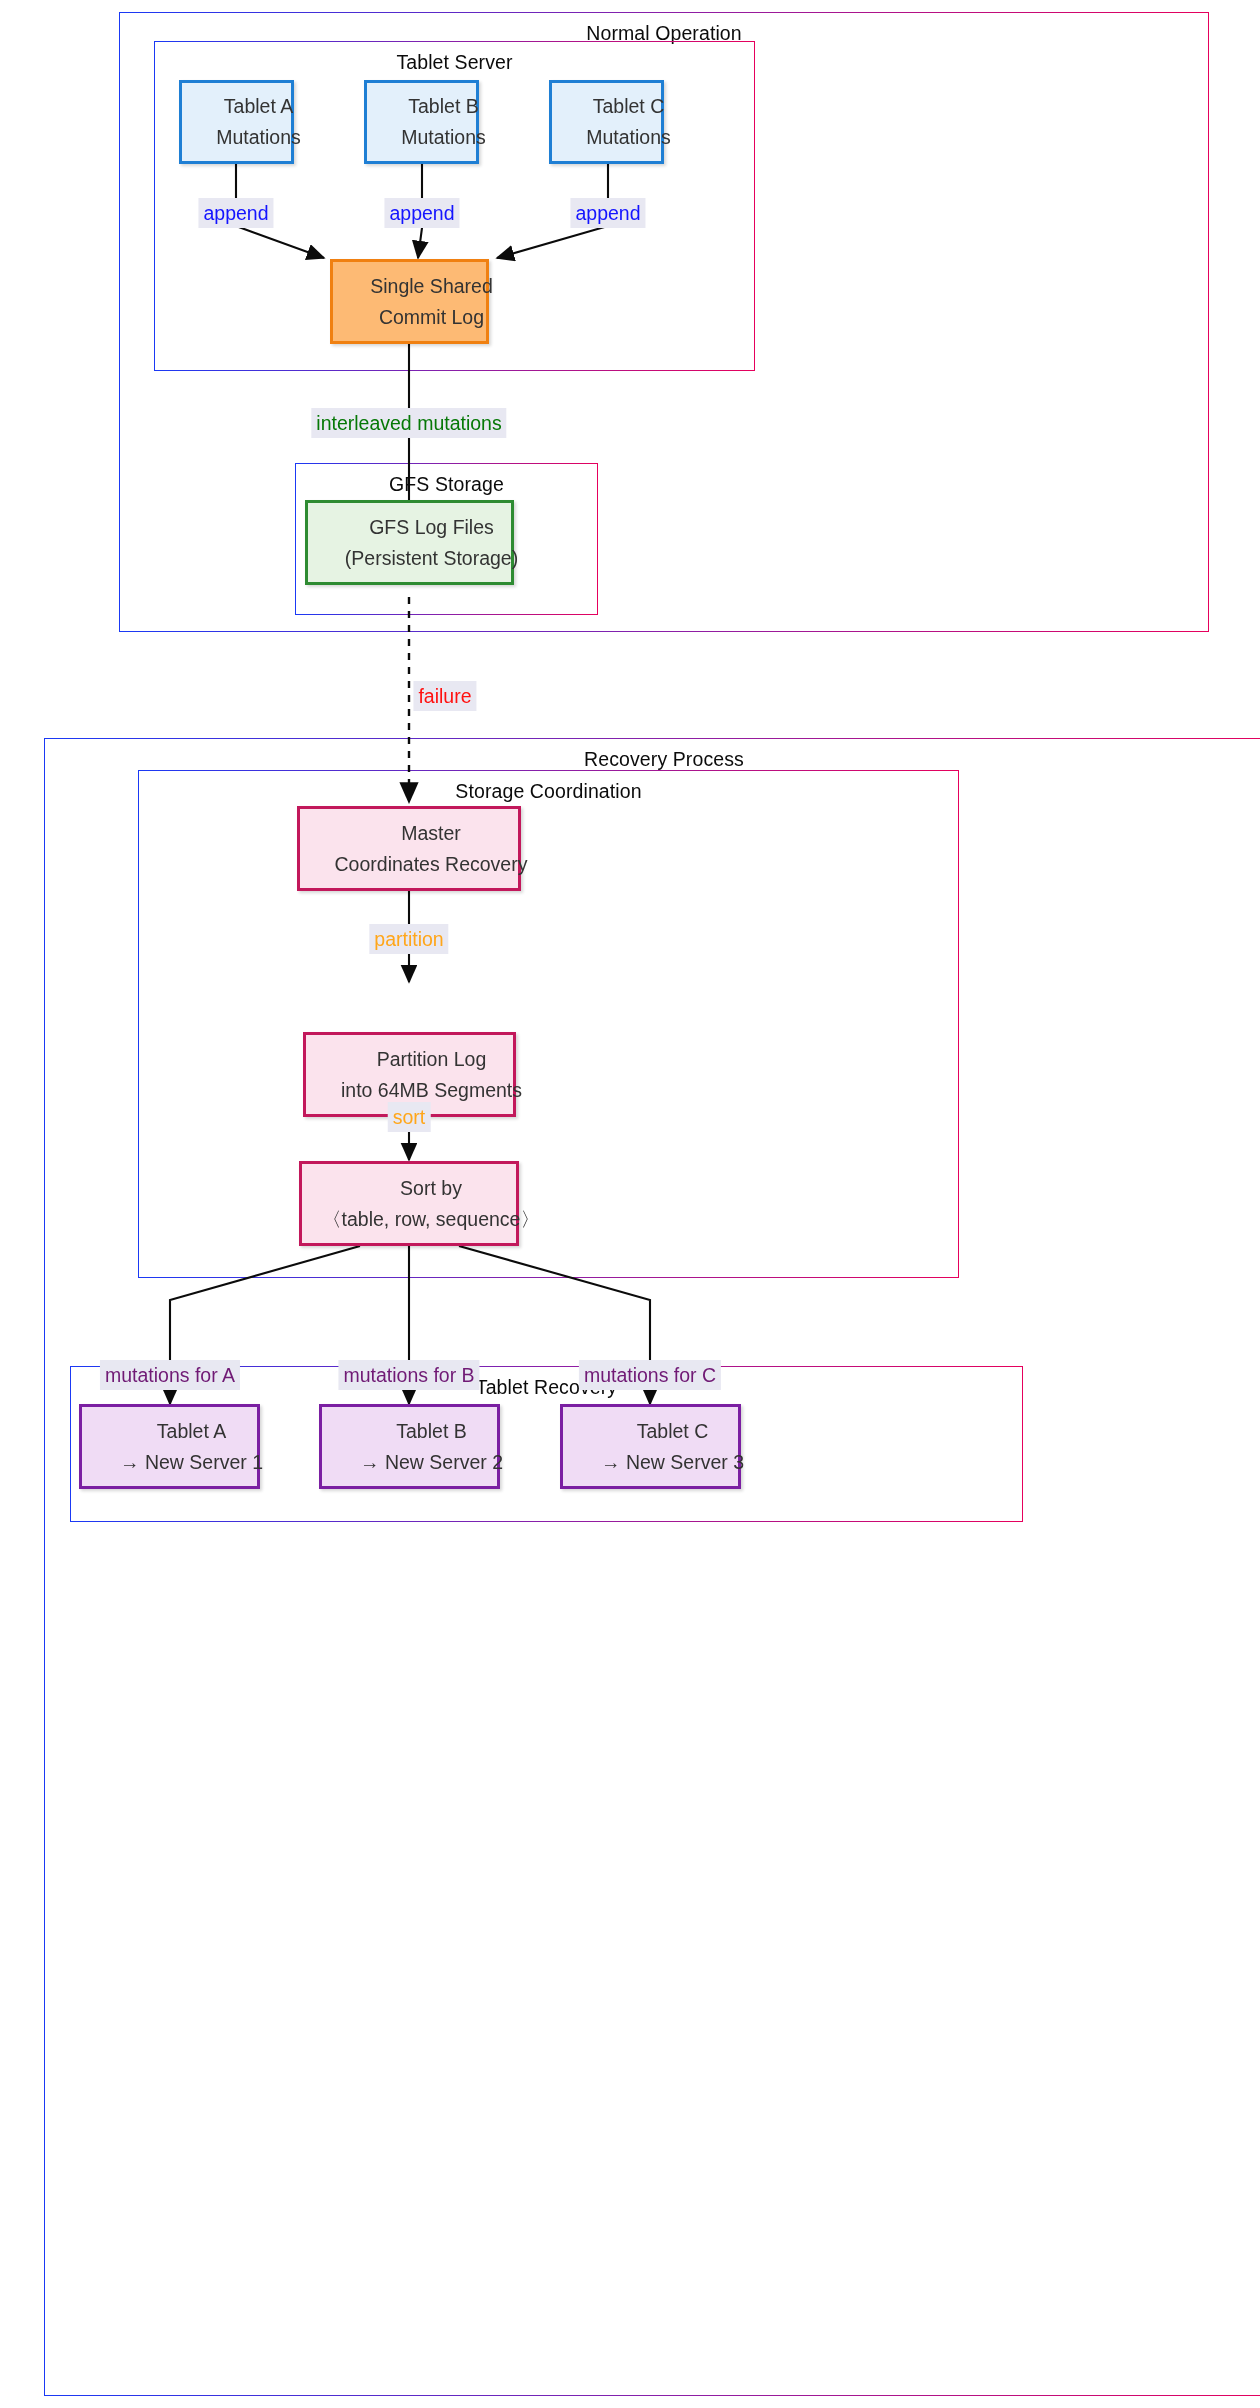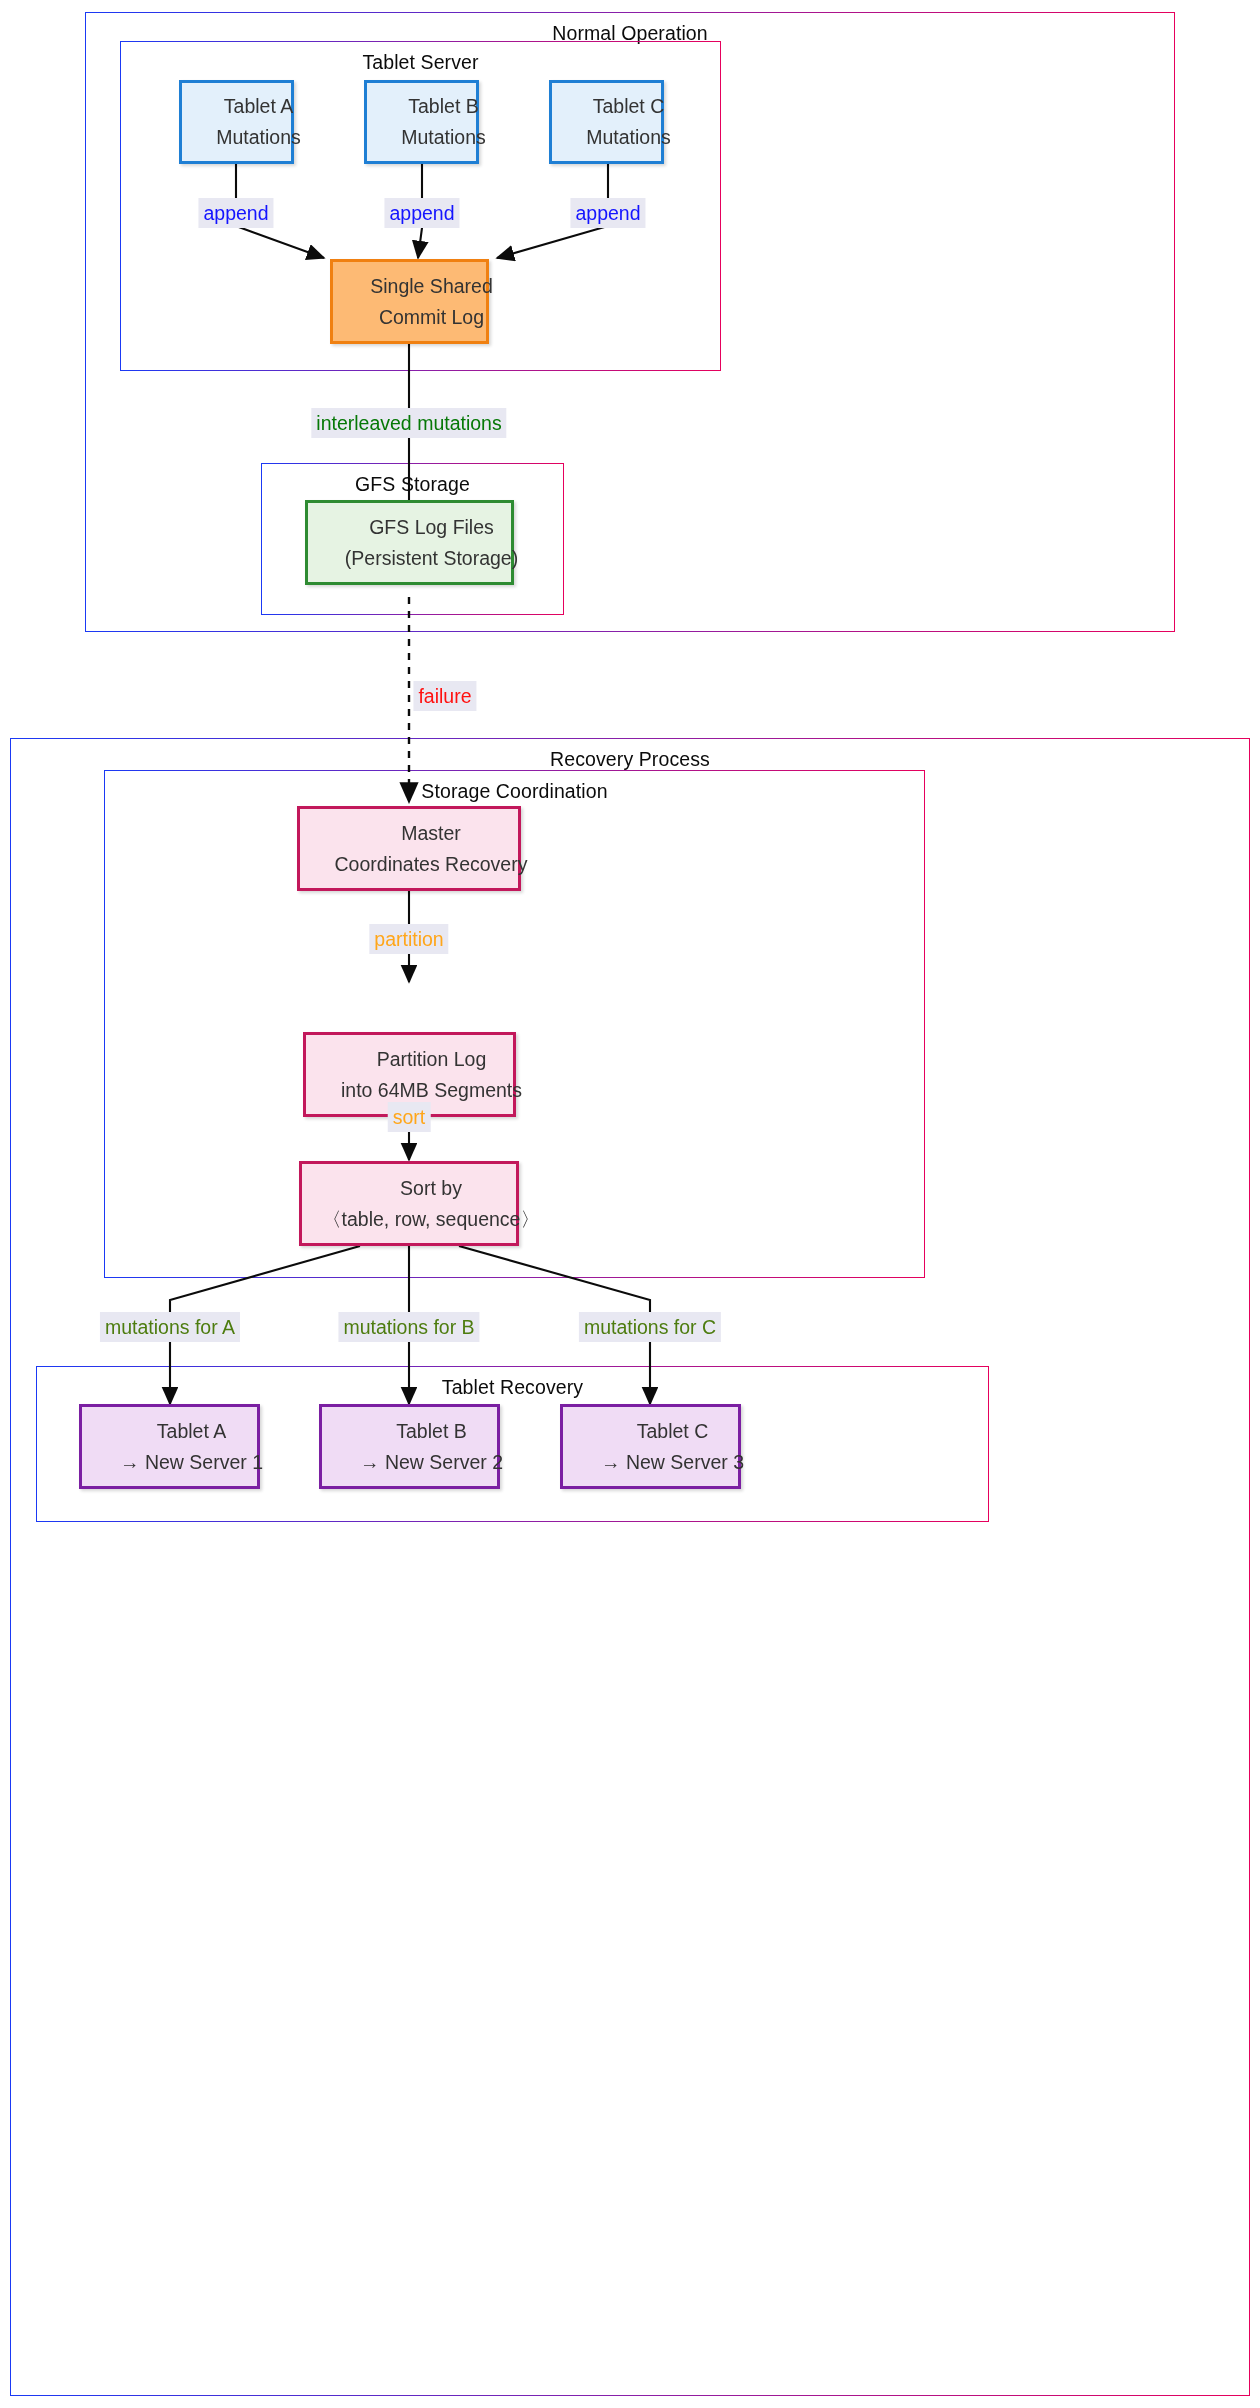--- a/index.html
+++ b/index.html
@@ -11,20 +11,21 @@
   #canvas{position:absolute;inset:0;}
   svg.layer{position:absolute;left:0;top:0;width:1260px;height:2408px;overflow:visible;pointer-events:none;}
 
   
   .sub{
     position:absolute;
     border:1.6px solid;
     border-image:linear-gradient(90deg,#1a39f5 0%,#8a1fa8 50%,#e6005c 100%) 1;
     background:transparent;
     box-sizing:border-box;
+    margin-left:34px;
   }
   .sub > .sub-title{
     position:absolute;left:0;right:0;top:9px;
     text-align:center;
     font-size:19.5px;
     color:#0b0b0b;
     letter-spacing:.1px;
     white-space:nowrap;
   }
 
@@ -55,21 +56,21 @@
     padding:2px 5px;
     white-space:nowrap;
     box-sizing:border-box;
     transform:translateX(-50%);
     text-align:center;
   }
   .l-blue{color:#1414ff;}
   .l-green{color:#067806;}
   .l-red{color:#ff1111;}
   .l-orange{color:#ffa61a;}
-  .l-purple{color:#4d7c0f;}
+  .l-purple{color:#701a75;margin-top:48px;}
 </style>
 </head>
 <body>
 
 <div id="canvas">
 
   <div class="sub" style="left:85px;top:12px;width:1090px;height:620px;">
     <div class="sub-title">Normal Operation</div>
   </div>
 

